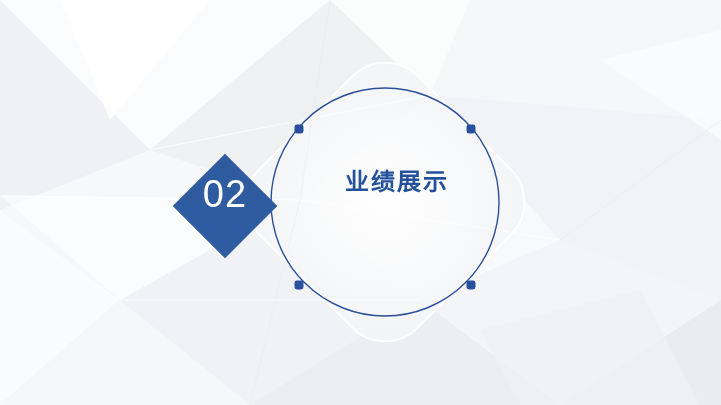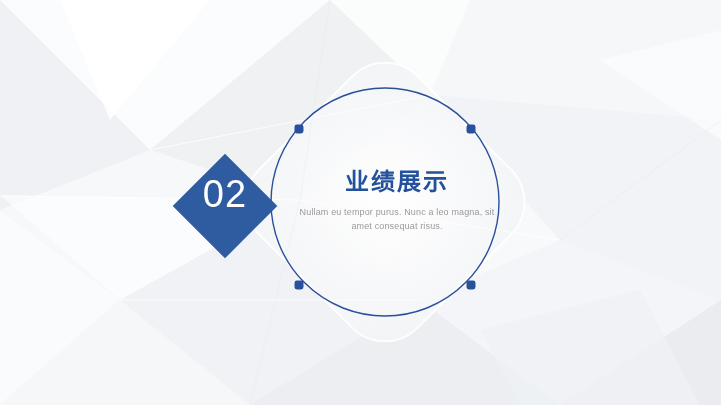--- a/index.html
+++ b/index.html
@@ -164,16 +164,15 @@
     <rect x="466.5" y="124.5" width="9" height="9" rx="2.4" fill="#28509c"></rect>
     <rect x="294.5" y="280.5" width="9" height="9" rx="2.4" fill="#28509c"></rect>
     <rect x="466.5" y="280.5" width="9" height="9" rx="2.4" fill="#28509c"></rect>
   </svg>
 
   <div class="diamond"></div>
   <div class="diamond-label">02</div>
 
   <div class="text-block">
     <h1 class="title">业绩展示</h1>
-    <p class="subtitle">Nullam eu tempor purus. Nunc a leo magna, sit amet consequat risus.</p>
   </div>
 
 </div>
 
 </body></html>

